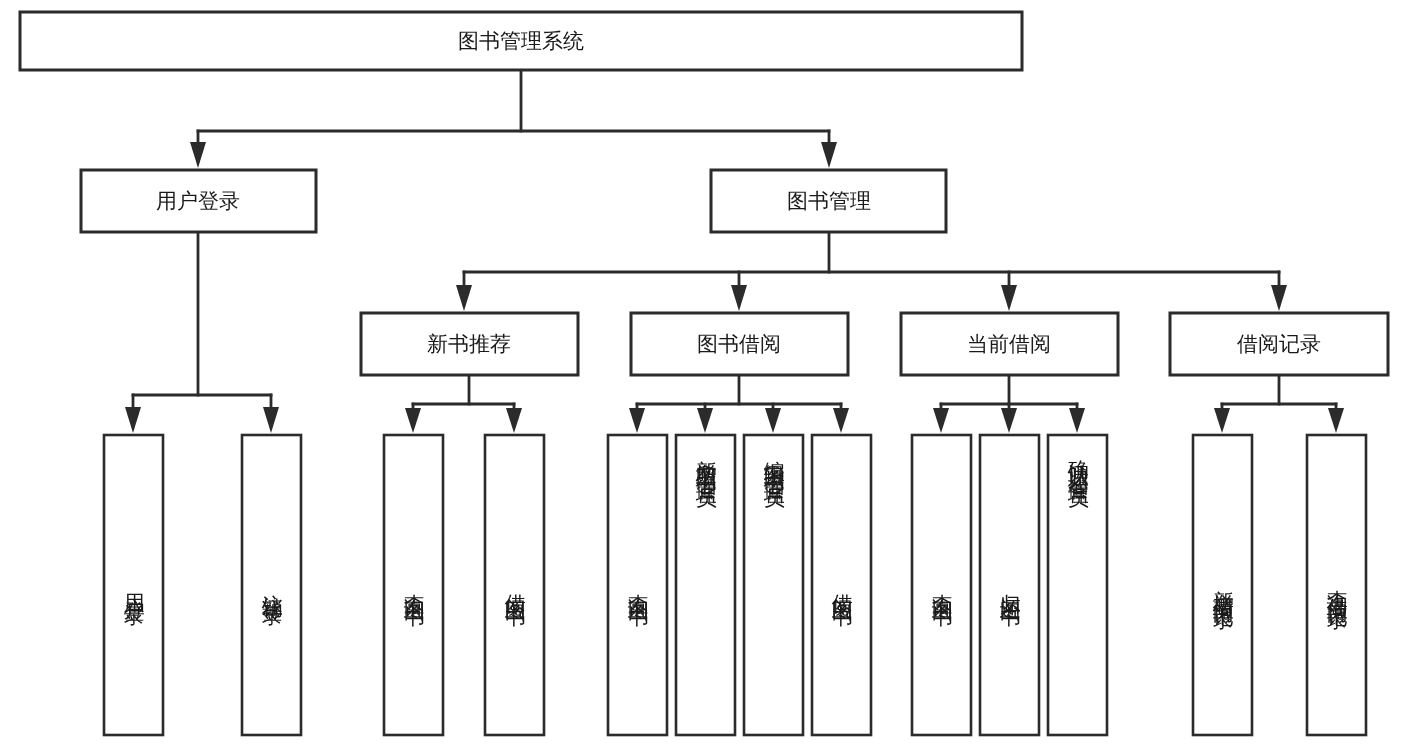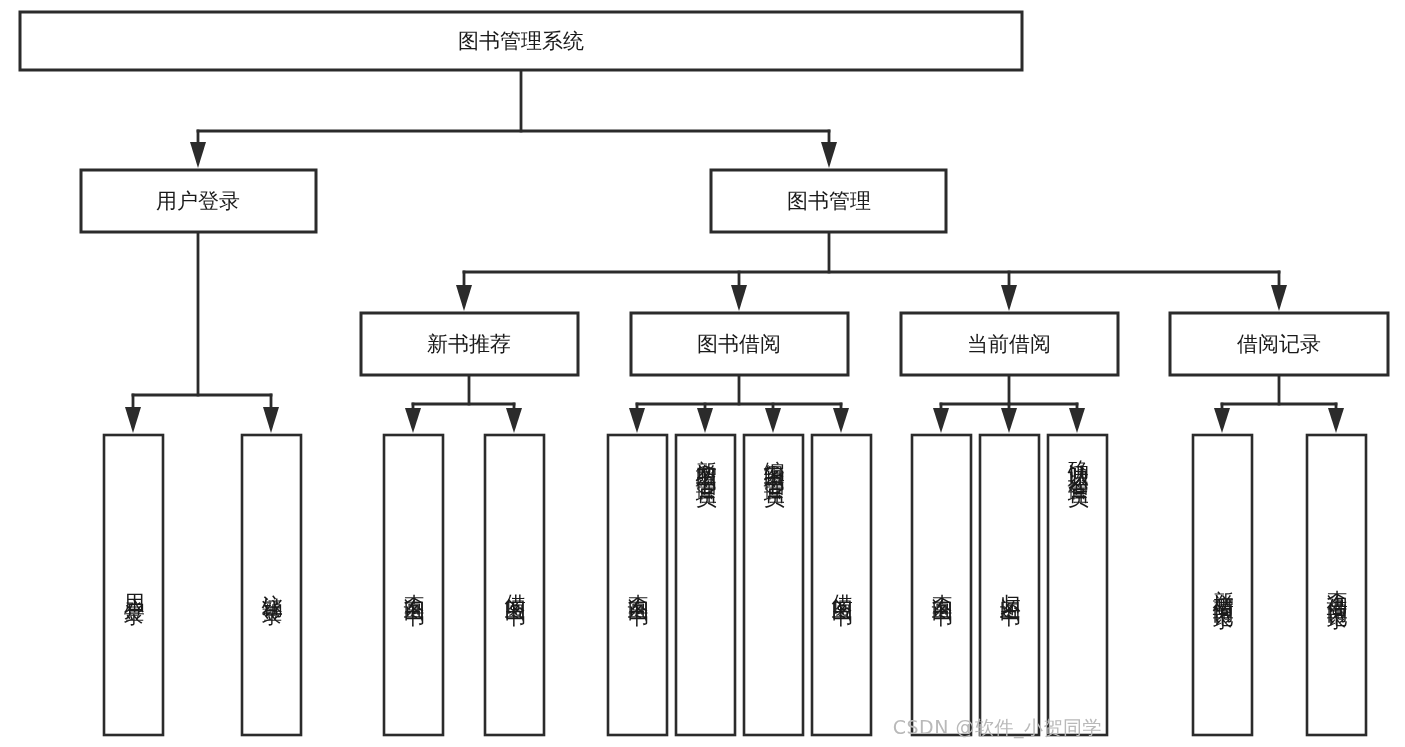--- a/index.html
+++ b/index.html
@@ -254,15 +254,14 @@
     <span class="leaf-label" style="margin-top:8px;">确认归还（管理员）</span>
   </div>
 
   <div class="leaf-label-wrap" style="left:1193px; top:435px; width:59px; height:300px;">
     <span class="leaf-label">新增借阅记录</span>
   </div>
   <div class="leaf-label-wrap" style="left:1307px; top:435px; width:59px; height:300px;">
     <span class="leaf-label">查询借阅记录</span>
   </div>
 
-  <div class="watermark">CSDN @软件_小贺同学</div>
 
 </div>
 
 </body></html>

